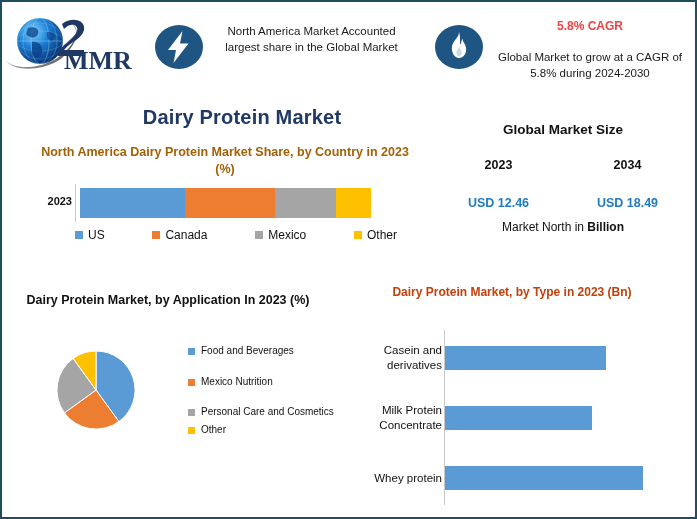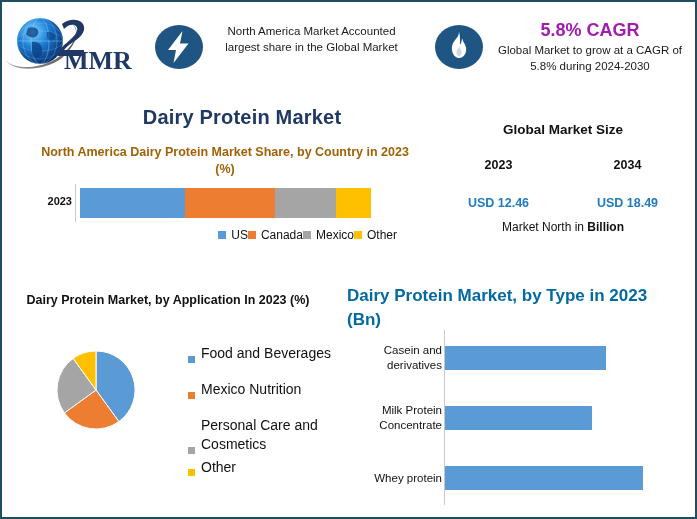--- a/index.html
+++ b/index.html
@@ -42,24 +42,24 @@
 
   .kpi-text {
     position: absolute;
     font-size: 11.5px;
     color: #1a1a1a;
     line-height: 1.35;
     text-align: center;
   }
   .kpi-title {
     font-weight: bold;
-    font-size: 18px;
-    color: #a21caf;
+    font-size: 12px;
+    color: #ef4444;
     display: block;
-    margin-bottom: 1px;
+    margin-bottom: 16px;
   }
 
   
   .main-title {
     position: absolute;
     left: 0; top: 104px;
     width: 480px;
     text-align: center;
     font-size: 20px;
     font-weight: bold;
@@ -107,21 +107,21 @@
     width: 291px;
     display: flex;
   }
   .stack-seg { height: 100%; }
 
   .stack-legend {
     position: absolute;
     left: 45px; top: 84px;
     width: 330px;
     display: flex;
-    justify-content: flex-end;
+    justify-content: space-between;
     padding-right: 8px;
     box-sizing: border-box;
   }
   .lg-item { display: flex; align-items: center; font-size: 12px; color: #111; }
   .lg-sq { width: 8px; height: 8px; margin-right: 5px; flex: none; }
 
   
   .gms {
     position: absolute;
     left: 432px; top: 120px;
@@ -159,38 +159,38 @@
     position: absolute;
     left: 38px; top: 58px;
   }
   .pie-legend {
     position: absolute;
     left: 170px; top: 52px;
     width: 155px;
   }
   .pl-item {
     display: flex;
-    align-items: flex-end;
+    align-items: flex-start;
     margin-bottom: 17px;
-    font-size: 14px;
+    font-size: 10px;
     color: #111;
     line-height: 1.35;
   }
   .pl-item.tight { margin-bottom: 4px; }
   .pl-sq { width: 7px; height: 7px; margin-right: 6px; margin-top: 4px; flex: none; }
 
   
   .type-panel {
     position: absolute;
     left: 345px; top: 282px;
     width: 345px; height: 228px;
   }
   .type-heading {
-    font-size: 17px; font-weight: bold; color: #0369a1;
-    text-align: left; line-height: 1.4;
+    font-size: 12px; font-weight: bold; color: #c2410c;
+    text-align: center; line-height: 1.4;
     width: 330px;
   }
   .type-plot {
     position: absolute;
     left: 0; top: 46px;
     width: 345px; height: 175px;
   }
   .type-axis {
     position: absolute;
     left: 97px; top: 0;

